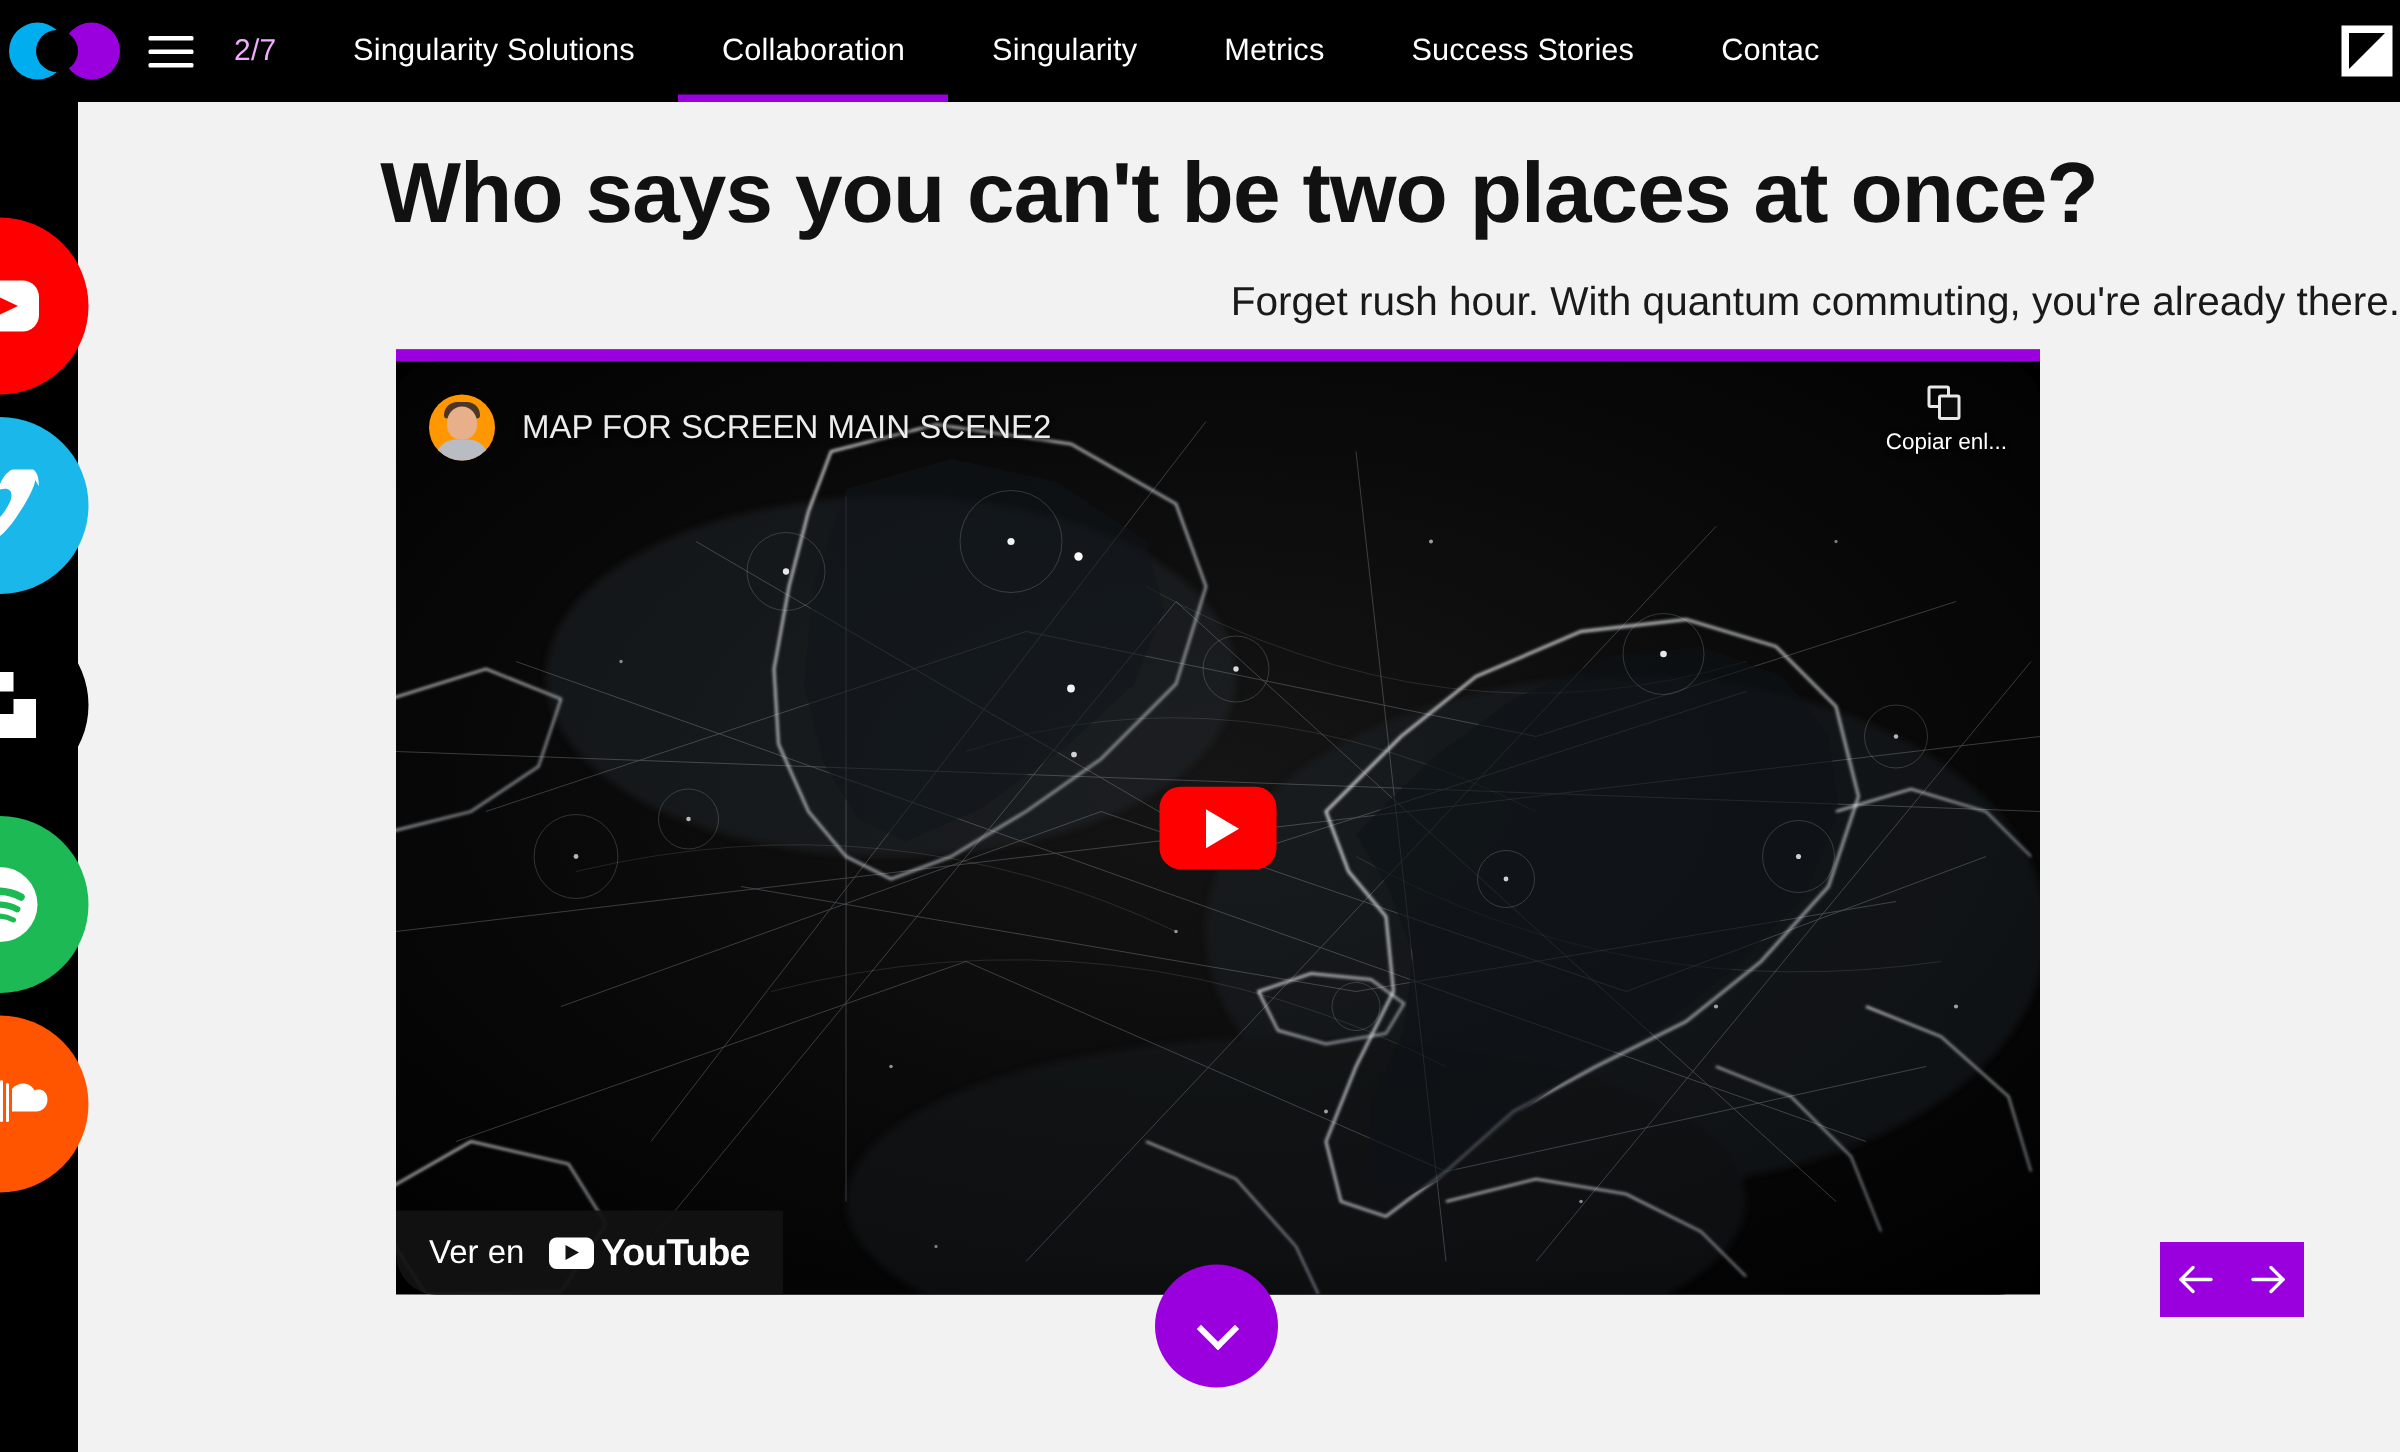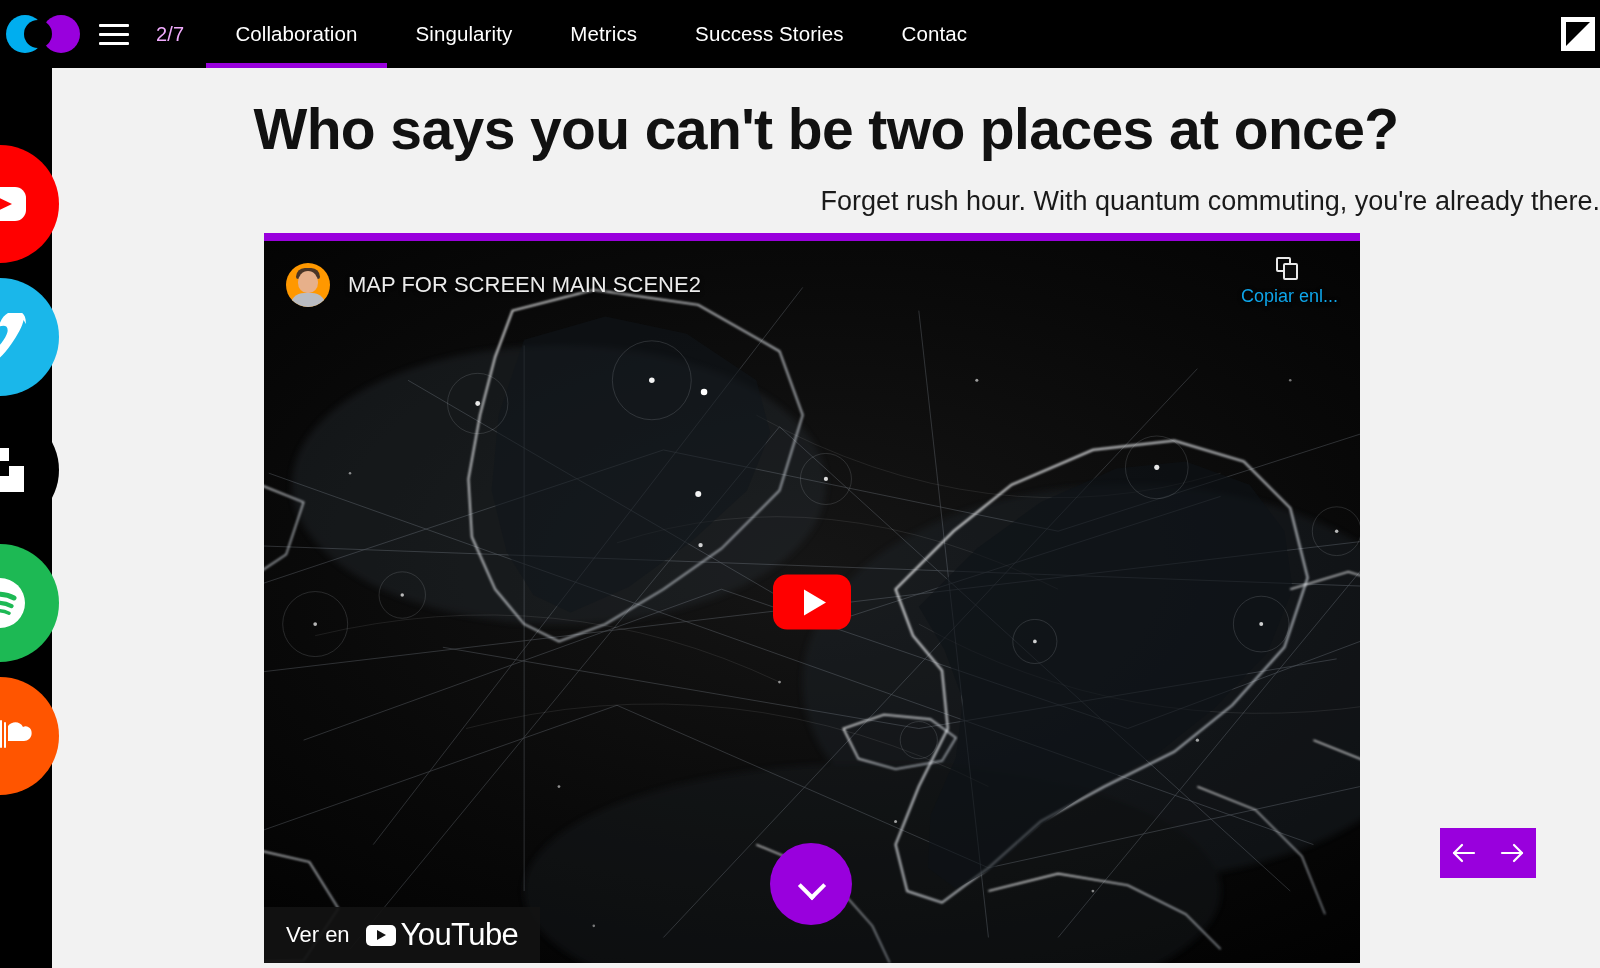--- a/index.html
+++ b/index.html
@@ -150,24 +150,25 @@
 
   
   .video-card {
     position: absolute; left: 264px; top: 233px;
     width: 1096px; height: 630px;
     z-index: 16;
     background: #000;
   }
   .video-accent { width: 100%; height: 8px; background: #9900DD; }
   .video-body {
-    position: relative; width: 100%; height: 722px;
+    position: relative; width: 100%; height: 622px;
     overflow: hidden;
     background: #050505;
     cursor: pointer;
+    border-radius: 27px;
   }
   .map-svg { position: absolute; inset: 0; width: 100%; height: 100%; display: block; }
 
   .vid-header {
     position: absolute; left: 0; top: 0; right: 0; height: 88px;
     display: flex; align-items: center;
     padding: 0 22px;
     z-index: 5;
   }
   .avatar {
@@ -203,21 +204,21 @@
     display: flex; flex-direction: column; align-items: center; gap: 3px;
     cursor: pointer; z-index: 6;
   }
   .copy-icon { width: 26px; height: 26px; position: relative; }
   .copy-icon i {
     position: absolute; display: block; border: 2px solid #e8e8e8; border-radius: 2px;
   }
   .copy-icon i.back  { left: 0; top: 0; width: 15px; height: 15px; }
   .copy-icon i.front { left: 7px; top: 6px; width: 15px; height: 17px; background: #0b0b0b; }
   .copy-label {
-    color: #0ea5e9; font-size: 18px; white-space: nowrap;
+    color: #ffffff; font-size: 15px; white-space: nowrap;
     text-shadow: 0 1px 4px rgba(0,0,0,.9);
   }
 
   .play-btn {
     position: absolute; left: 50%; top: 50%;
     transform: translate(-50%, -50%);
     width: 78px; height: 55px; border-radius: 14px;
     background: #FF0000;
     display: flex; align-items: center; justify-content: center;
     cursor: pointer; z-index: 6;
@@ -244,21 +245,21 @@
     display: flex; align-items: center; justify-content: center;
   }
   .yt-logo .box .t {
     width: 0; height: 0;
     border-left: 9px solid #121212;
     border-top: 5.5px solid transparent;
     border-bottom: 5.5px solid transparent;
     margin-left: 2px;
   }
   .yt-logo .word {
-    color: #fff; font-size: 31px; font-weight: normal; letter-spacing: -0.6px;
+    color: #fff; font-size: 25px; font-weight: bold; letter-spacing: -0.6px;
     font-family: "Liberation Sans Narrow", "Liberation Sans", sans-serif;
   }
 
   
   .scroll-down {
     position: absolute; left: 811px; top: 884px;
     transform: translate(-50%, -50%);
     width: 82px; height: 82px; border-radius: 50%;
     background: #9900DD;
     display: flex; align-items: center; justify-content: center;
@@ -306,20 +307,23 @@
 
     <div class="hamburger">
       <span></span>
       <span></span>
       <span></span>
     </div>
 
     <div class="slide-counter">2/7</div>
 
     <div class="navitems">
+      <div class="navitem">
+        <span>Singularity Solutions</span>
+      </div>
       <div class="navitem active">
         <span>Collaboration</span>
       </div>
       <div class="navitem">
         <span>Singularity</span>
       </div>
       <div class="navitem">
         <span>Metrics</span>
       </div>
       <div class="navitem">

